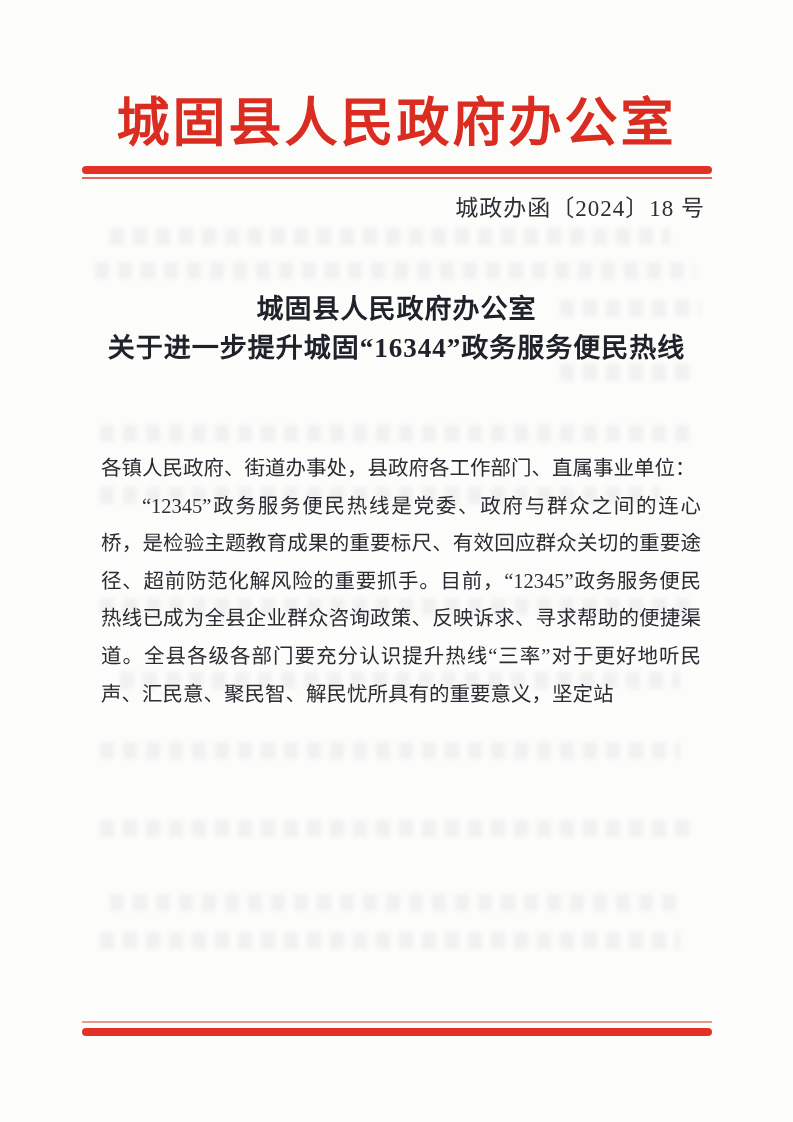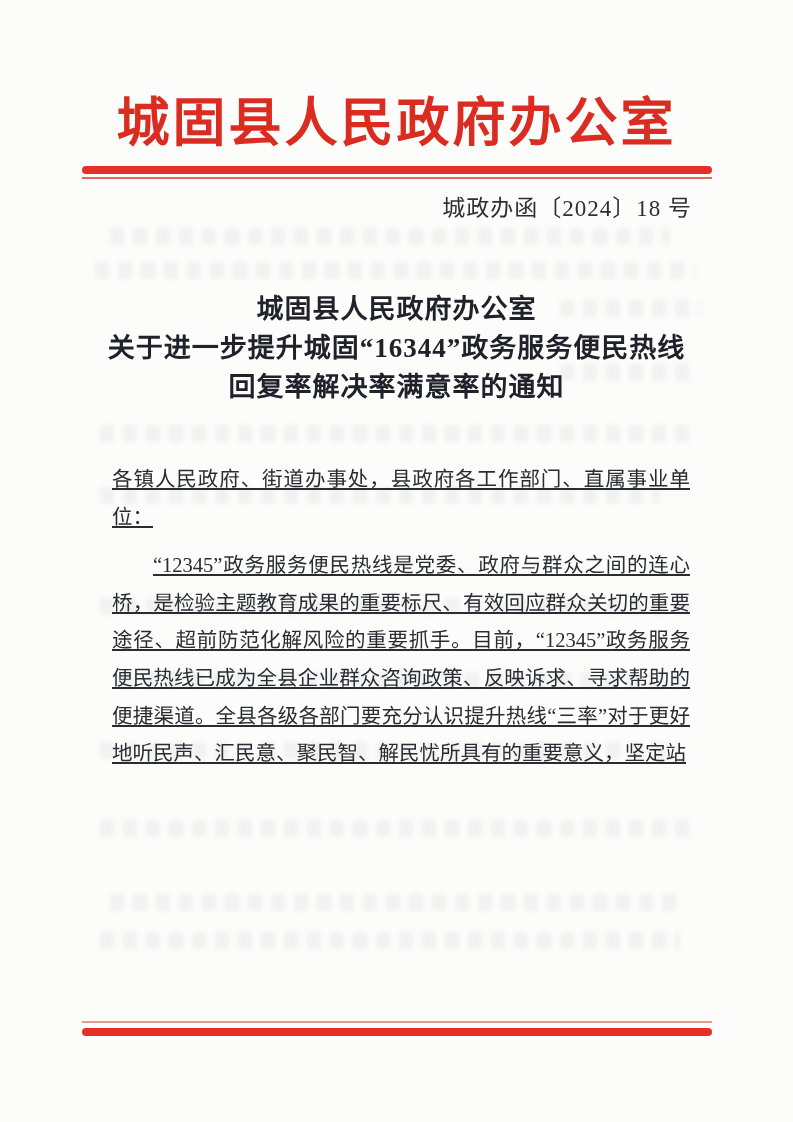--- a/index.html
+++ b/index.html
@@ -26,21 +26,21 @@
     white-space: nowrap;
   }
   .rule { position: absolute; left: 82px; width: 630px; }
   .rule-top-thick  { top: 166px; height: 8px; background: #e43026; border-radius: 4px; }
   .rule-top-thin   { top: 177px; height: 2px; background: #e0695c; }
   .rule-bot-thin   { top: 1021px; height: 2px; background: #e89a8e; }
   .rule-bot-thick  { top: 1028px; height: 8px; background: #e43026; border-radius: 4px; }
   
   .doc-number {
     position: absolute;
-    top: 189px; right: 101px;
+    top: 189px; right: 88px;
     font-size: 23px;
     letter-spacing: 1px;
     color: #2e2f36;
     white-space: nowrap;
   }
   
   .title-block {
     position: absolute;
     top: 290px; left: 0; width: 100%;
     text-align: center;
@@ -53,21 +53,21 @@
   
   .body-block {
     position: absolute;
     top: 450px; left: 101px; width: 600px;
     color: #2b2c33;
     font-size: 20.5px;
     line-height: 37.6px;
     text-align: justify;
     text-justify: inter-ideograph;
   }
-  .body-block p { margin: 11px; text-decoration: underline; }
+  .body-block p { margin: 0; }
   .indent { text-indent: 2em; }
   .section-heading {
     text-indent: 2em;
     font-family: "Liberation Sans", "DejaVu Sans", sans-serif;
     font-weight: 700;
     letter-spacing: 0.5px;
   }
   
   .bleed {
     position: absolute;
@@ -99,21 +99,20 @@
 
   <div class="masthead">城固县人民政府办公室</div>
   <div class="rule rule-top-thick"></div>
   <div class="rule rule-top-thin"></div>
 
   <div class="doc-number">城政办函〔2024〕18 号</div>
 
   <div class="title-block">
     <div>城固县人民政府办公室</div>
     <div>关于进一步提升城固“16344”政务服务便民热线</div>
-    <div>回复率解决率满意率的通知</div>
   </div>
 
   <div class="body-block">
     <p>各镇人民政府、街道办事处，县政府各工作部门、直属事业单位：</p>
     <p class="indent">“12345”政务服务便民热线是党委、政府与群众之间的连心桥，是检验主题教育成果的重要标尺、有效回应群众关切的重要途径、超前防范化解风险的重要抓手。目前，“12345”政务服务便民热线已成为全县企业群众咨询政策、反映诉求、寻求帮助的便捷渠道。全县各级各部门要充分认识提升热线“三率”对于更好地听民声、汇民意、聚民智、解民忧所具有的重要意义，坚定站</p>
   </div>
 
   <div class="rule rule-bot-thin"></div>
   <div class="rule rule-bot-thick"></div>
 

